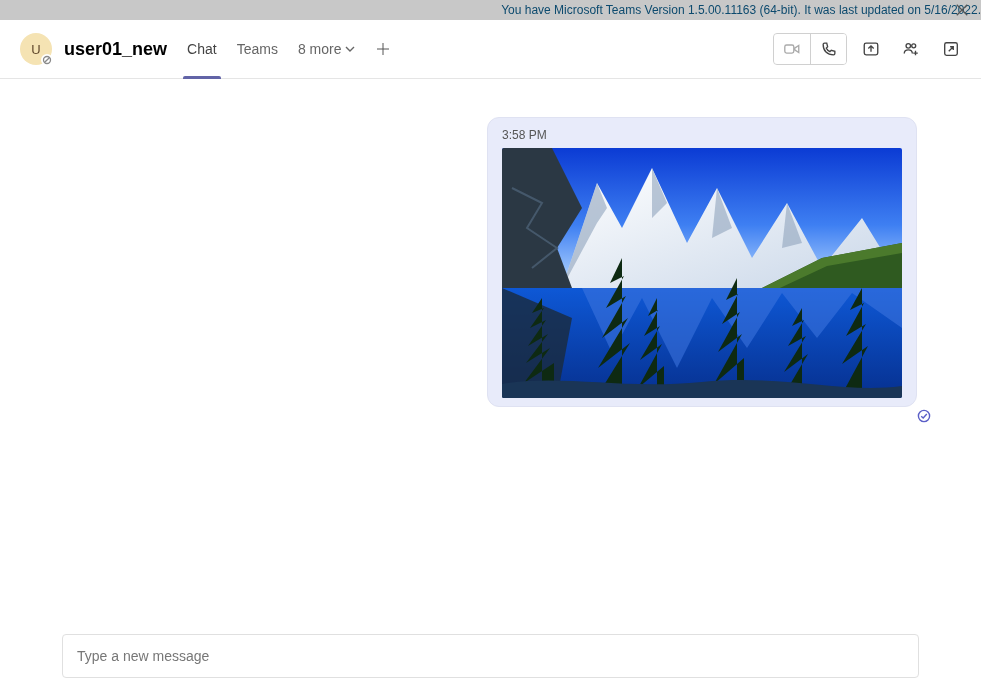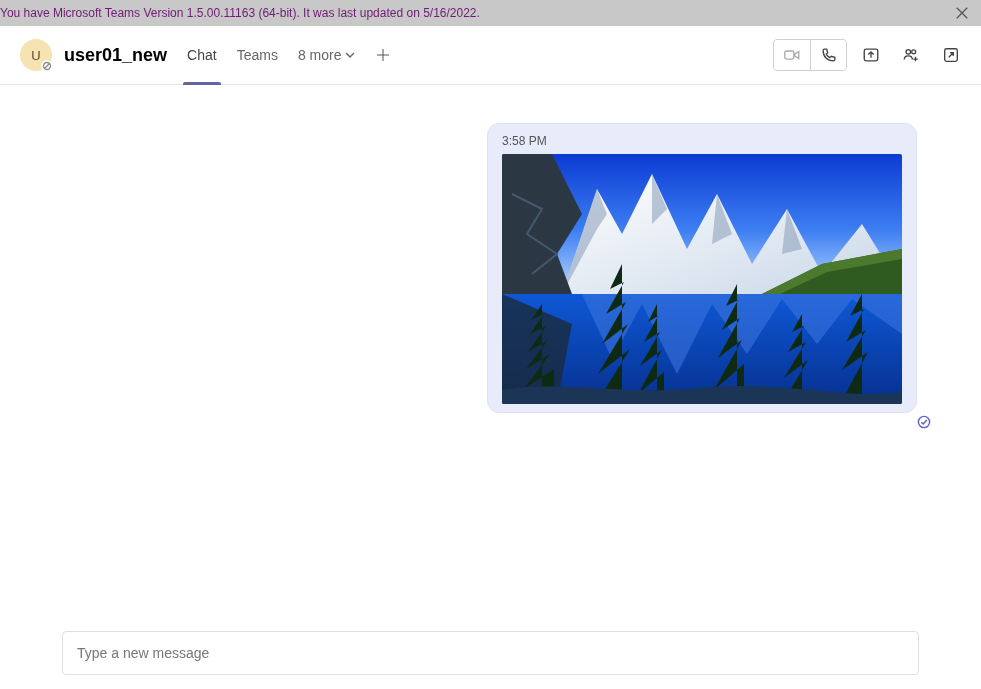--- a/index.html
+++ b/index.html
@@ -1,27 +1,27 @@
 <!DOCTYPE html>
 <html><head>
 <meta charset="utf-8">
 <style>
   * { box-sizing: border-box; margin: 0; padding: 0; }
   html, body { width: 981px; height: 689px; font-family: "Segoe UI", Arial, sans-serif; background: #fff; overflow: hidden; }
 
   
   .notify-bar {
-    height: 26px;
+    height: 20px;
     background: #c8c8c8;
     display: flex;
     align-items: center;
-    justify-content: flex-start;
+    justify-content: flex-end;
     position: relative;
     font-size: 12px;
-    color: #701a75;
+    color: #0c4a6e;
   }
   .notify-close {
     position: absolute;
     right: 10px;
     top: 50%;
     transform: translateY(-50%);
     width: 18px; height: 18px;
     display: flex; align-items: center; justify-content: center;
     cursor: pointer;
   }
@@ -147,20 +147,21 @@
     top: 330px;
   }
   .receipt svg { width: 14px; height: 14px; }
 
   
   .composer-row {
     height: 49px;
     display: flex;
     align-items: flex-start;
     padding: 0 62px;
+    margin-top: 9px;
   }
   .composer {
     flex: 1;
     height: 44px;
     border: 1px solid #e0e0e0;
     border-radius: 4px;
     display: flex;
     align-items: center;
     padding: 0 14px;
     background: #fff;

